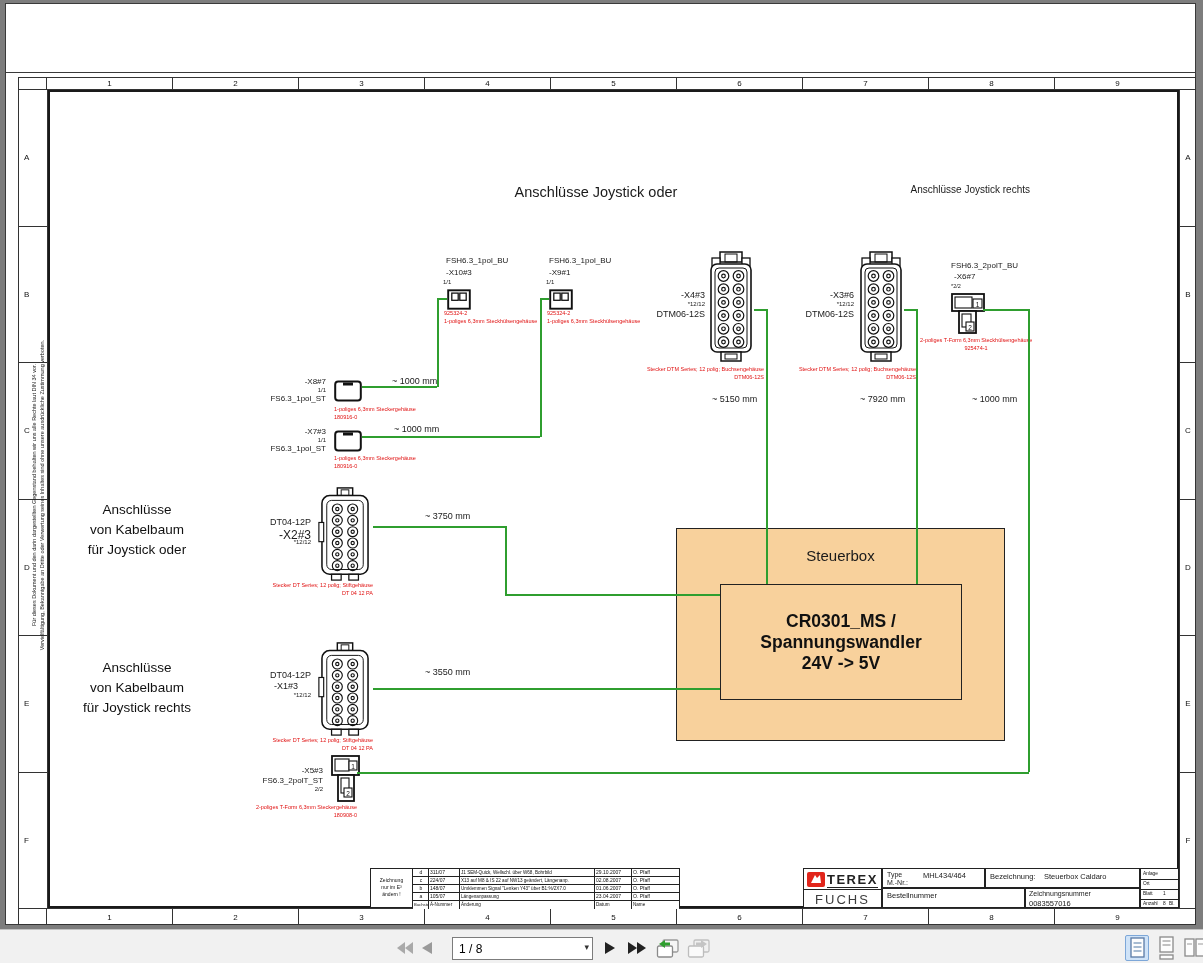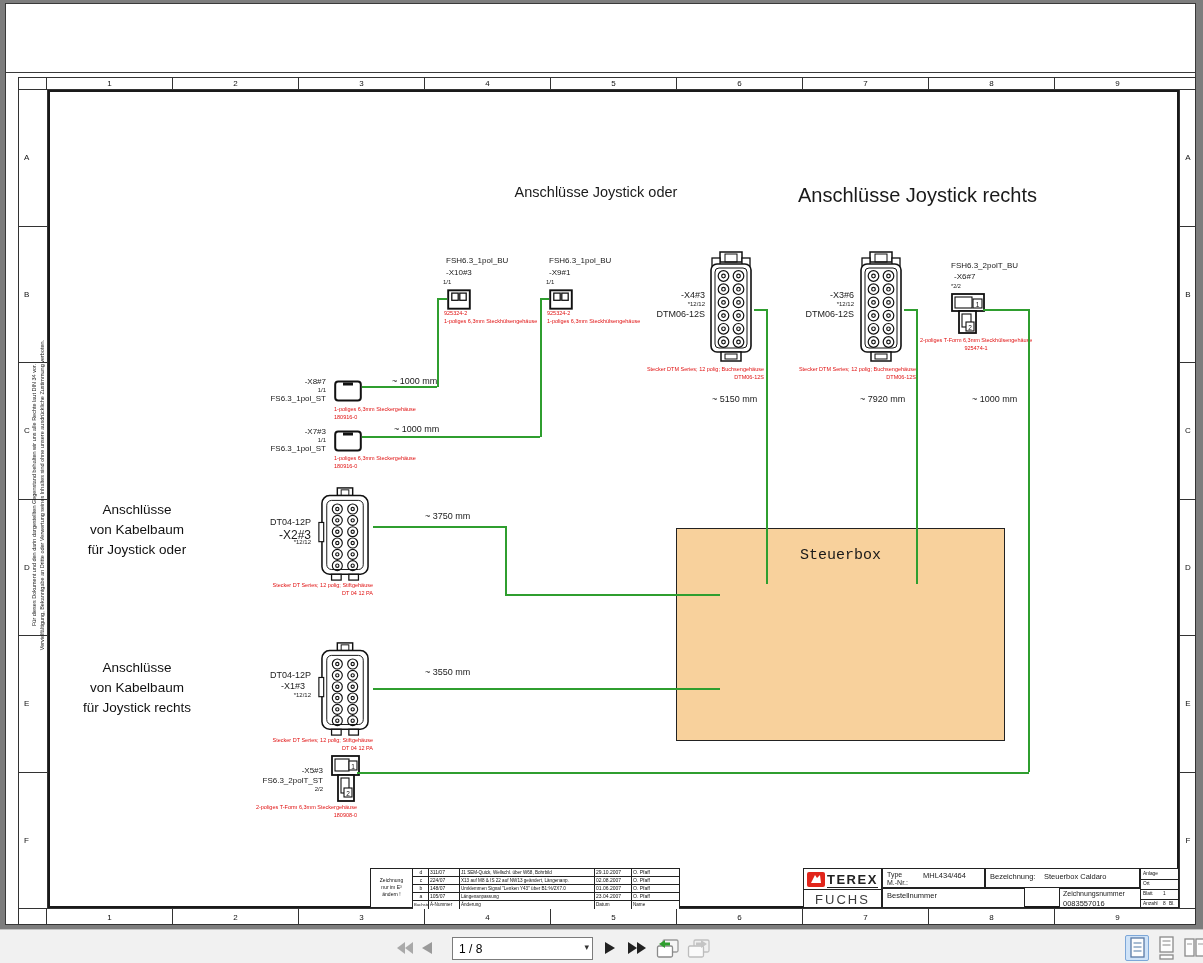--- a/index.html
+++ b/index.html
@@ -83,35 +83,40 @@
     <div class="margin-cell">E</div>
     <div class="margin-cell">F</div>
   </div>
 
   <div class="abs" style="left:-182px;top:487px;width:440px;height:16px;transform:rotate(-90deg);font-size:5.5px;line-height:8px;text-align:center;color:#222;">
     <div>Für dieses Dokument und den darin dargestellten Gegenstand behalten wir uns alle Rechte laut DIN 34 vor.</div>
     <div>Vervielfältigung, Bekanntgabe an Dritte oder Verwertung seines Inhaltes sind ohne unsere ausdrückliche Zustimmung verboten.</div>
   </div>
 
   <div class="lbl ca" style="left:480px;top:184px;width:232px;font-size:14.5px;">Anschlüsse Joystick oder</div>
-  <div class="lbl ca" style="left:798px;top:184px;width:232px;font-size:20px;">Anschlüsse Joystick rechts</div>
+  <div class="lbl ca" style="left:798px;top:184px;width:232px;font-size:10px;text-align:right;">Anschlüsse Joystick rechts</div>
 
   <div class="abs ca" style="left:57px;top:500px;width:160px;font-size:13.5px;line-height:20px;">
     <div>Anschlüsse</div>
     <div>von Kabelbaum</div>
     <div>für Joystick oder</div>
   </div>
   <div class="abs ca" style="left:57px;top:658px;width:160px;font-size:13.5px;line-height:20px;">
     <div>Anschlüsse</div>
     <div>von Kabelbaum</div>
     <div>für Joystick rechts</div>
   </div>
 
   <div class="abs" style="left:676px;top:528px;width:329px;height:213px;background:#f8d19c;border:1.5px solid #222;box-sizing:border-box;z-index:1;"></div>
-  <div class="lbl ca" style="left:676px;top:547px;width:329px;font-size:15px;z-index:3;font-family:Liberation Mono, monospace;">Steuerbox</div>
+  <div class="lbl ca" style="left:676px;top:547px;width:329px;font-size:15px;z-index:3;">Steuerbox</div>
+  <div class="abs" style="left:720px;top:584px;width:242px;height:116px;background:#f8d19c;border:1.5px solid #222;box-sizing:border-box;z-index:3;display:flex;flex-direction:column;align-items:center;justify-content:center;font-weight:bold;font-size:17.5px;line-height:21px;">
+    <div>CR0301_MS /</div>
+    <div>Spannungswandler</div>
+    <div>24V -&gt; 5V</div>
+  </div>
 
   <div class="wire" style="left:362px;top:386px;width:75px;height:1.5px;"></div>
   <div class="wire" style="left:437px;top:298px;width:1.5px;height:89px;"></div>
   <div class="wire" style="left:437px;top:298px;width:10px;height:1.5px;"></div>
   <div class="wire" style="left:362px;top:436px;width:178px;height:1.5px;"></div>
   <div class="wire" style="left:540px;top:298px;width:1.5px;height:139px;"></div>
   <div class="wire" style="left:540px;top:298px;width:9px;height:1.5px;"></div>
   <div class="wire" style="left:754px;top:309px;width:12px;height:1.5px;"></div>
   <div class="wire" style="left:766px;top:309px;width:1.5px;height:275px;"></div>
   <div class="wire" style="left:904px;top:309px;width:12px;height:1.5px;"></div>
@@ -309,21 +314,21 @@
       <circle cx="20" cy="83" r="1.7"></circle>
         <circle cx="36" cy="83" r="1.7"></circle>
     </g>
     <rect x="14" y="92" width="10" height="6" fill="#fff" stroke="#111" stroke-width="1.3"></rect>
     <rect x="32" y="92" width="10" height="6" fill="#fff" stroke="#111" stroke-width="1.3"></rect>
   </svg>
   <div class="lbl red ra" style="left:245px;top:582px;width:128px;font-size:5.5px;">Stecker DT Series; 12 polig; Stiftgehäuse</div>
   <div class="lbl red ra" style="left:245px;top:590px;width:128px;font-size:5.5px;">DT 04 12 PA</div>
 
   <div class="lbl ra" style="left:227px;top:670px;width:84px;font-size:9px;">DT04-12P</div>
-  <div class="lbl ra" style="left:221px;top:681px;width:84px;font-size:9px;">-X1#3</div>
+  <div class="lbl ra" style="left:214px;top:681px;width:84px;font-size:9px;">-X1#3</div>
   <div class="lbl ra" style="left:227px;top:692px;width:84px;font-size:6px;">*12/12</div>
   <svg class="abs" style="left:317px;top:641px;" width="56" height="96" viewBox="0 0 56 100">
     <rect x="20" y="2" width="16" height="8" fill="#fff" stroke="#111" stroke-width="1.5"></rect>
     <rect x="24" y="4" width="8" height="6" fill="none" stroke="#111" stroke-width="1"></rect>
     <rect x="4" y="10" width="48" height="82" rx="8" fill="#fff" stroke="#111" stroke-width="1.6"></rect>
     <rect x="9" y="15" width="38" height="72" rx="5" fill="none" stroke="#111" stroke-width="1"></rect>
     <rect x="0.8" y="38" width="5" height="20" fill="#fff" stroke="#111" stroke-width="1.2"></rect>
     <g fill="none" stroke="#111" stroke-width="1.2">
       <circle cx="20" cy="24" r="5.2"></circle>
         <circle cx="36" cy="24" r="5.2"></circle>
@@ -432,21 +437,21 @@
     <div class="lbl" style="left:40px;top:2px;font-size:7.5px;">MHL434/464</div>
     <div class="lbl" style="left:4px;top:10px;font-size:7px;">M.-Nr.:</div>
   </div>
   <div class="tb-cell" style="left:985px;top:868px;width:155px;height:20px;">
     <div class="lbl" style="left:4px;top:3px;font-size:7.5px;">Bezeichnung:</div>
     <div class="lbl" style="left:58px;top:3px;font-size:7.5px;">Steuerbox Caldaro</div>
   </div>
   <div class="tb-cell" style="left:882px;top:888px;width:143px;height:20px;">
     <div class="lbl" style="left:4px;top:2px;font-size:7.5px;">Bestellnummer</div>
   </div>
-  <div class="tb-cell" style="left:1025px;top:888px;width:115px;height:20px;margin-left:34px;">
+  <div class="tb-cell" style="left:1025px;top:888px;width:115px;height:20px;">
     <div class="lbl" style="left:3px;top:1px;font-size:7px;">Zeichnungsnummer</div>
     <div class="lbl" style="left:3px;top:10px;font-size:7.5px;">0083557016</div>
   </div>
 
   <div class="abs" style="left:1140px;top:868px;width:39px;height:40px;border:1px solid #222;box-sizing:border-box;background:#fff;font-size:4.8px;">
     <div class="abs" style="left:2px;top:2px;">Anlage</div>
     <div class="abs" style="left:0;top:10px;width:37px;height:1px;background:#222;"></div>
     <div class="abs" style="left:2px;top:12px;">Ort</div>
     <div class="abs" style="left:0;top:20px;width:37px;height:1px;background:#222;"></div>
     <div class="abs" style="left:2px;top:22px;">Blatt</div>

